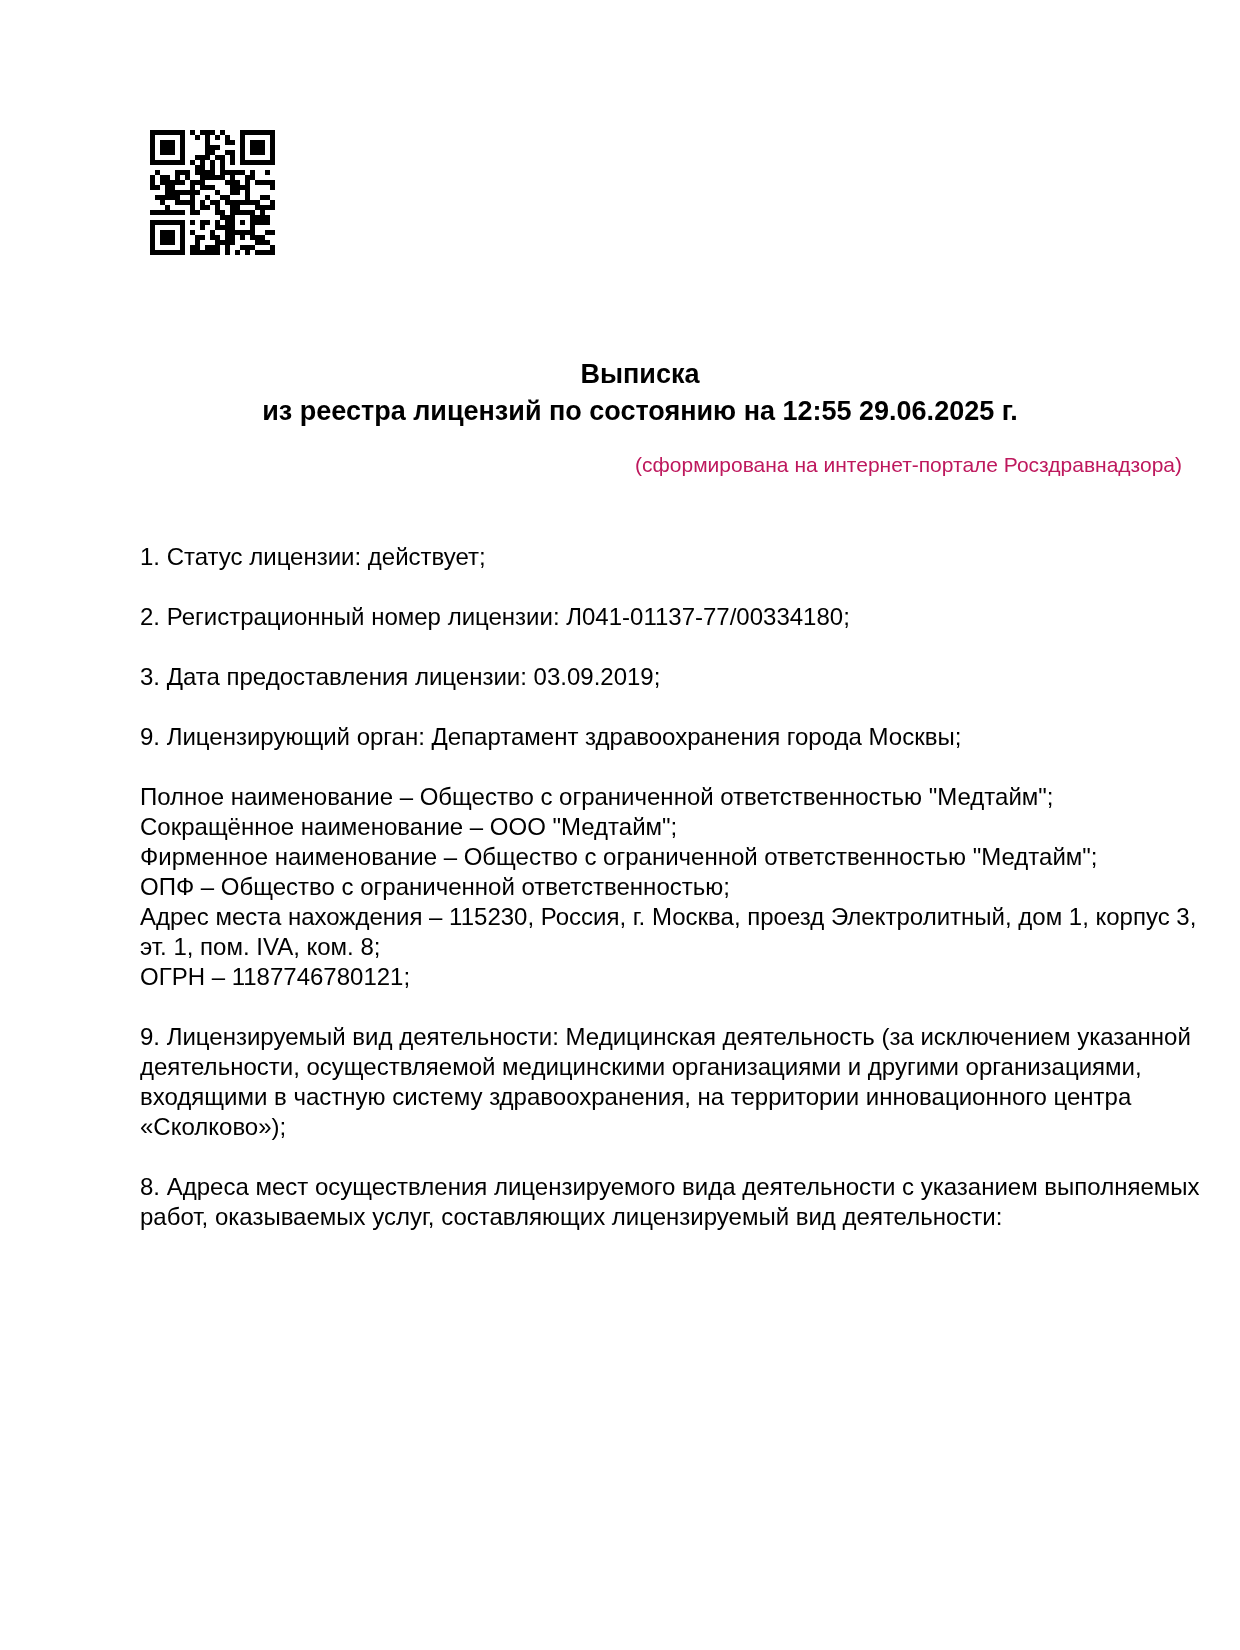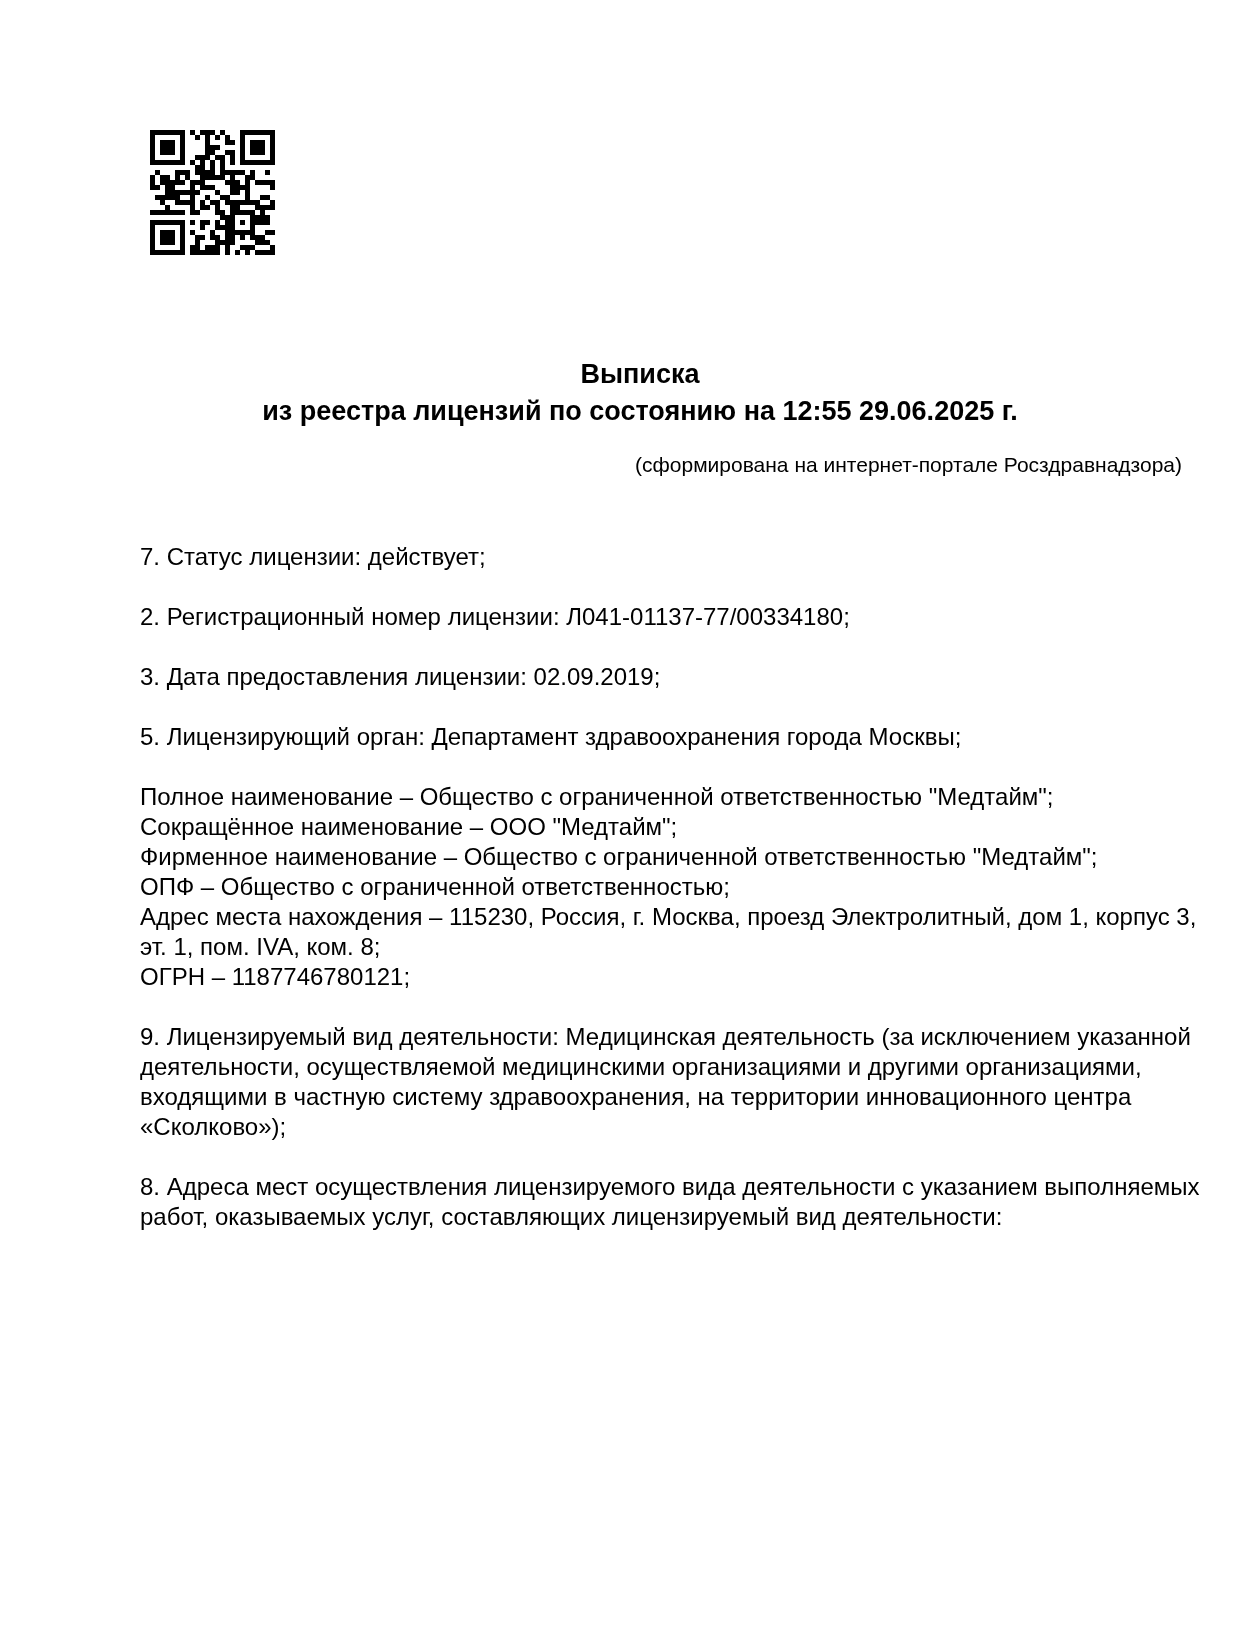--- a/index.html
+++ b/index.html
@@ -34,21 +34,21 @@
     font-size: 27px;
     line-height: 37px;
     color: #000000;
   }
   .formation-note {
     position: absolute;
     top: 432px;
     right: 58px;
     font-size: 21px;
     line-height: 26px;
-    color: #000000;
+    color: #be185d;
     text-align: right;
   }
   .content {
     position: absolute;
     left: 140px;
     top: 522px;
     width: 1080px;
   }
   .para {
     margin: 0 0 30px 0;
@@ -401,24 +401,24 @@
       </svg></div>
 
   <div class="title-block">
     <div>Выписка</div>
     <div>из реестра лицензий по состоянию на 12:55 29.06.2025 г.</div>
   </div>
 
   <div class="formation-note">(сформирована на интернет-портале Росздравнадзора)</div>
 
   <div class="content">
-    <p class="para">7. Статус лицензии: действует;</p>
+    <p class="para">1. Статус лицензии: действует;</p>
     <p class="para">2. Регистрационный номер лицензии: Л041-01137-77/00334180;</p>
-    <p class="para">3. Дата предоставления лицензии: 02.09.2019;</p>
-    <p class="para">5. Лицензирующий орган: Департамент здравоохранения города Москвы;</p>
+    <p class="para">3. Дата предоставления лицензии: 03.09.2019;</p>
+    <p class="para">9. Лицензирующий орган: Департамент здравоохранения города Москвы;</p>
     <p class="para">Полное наименование – Общество с ограниченной ответственностью "Медтайм";
 Сокращённое наименование – ООО "Медтайм";
 Фирменное наименование – Общество с ограниченной ответственностью "Медтайм";
 ОПФ – Общество с ограниченной ответственностью;
 Адрес места нахождения – 115230, Россия, г. Москва, проезд Электролитный, дом 1, корпус 3,
 эт. 1, пом. IVA, ком. 8;
 ОГРН – 1187746780121;</p>
     <p class="para">9. Лицензируемый вид деятельности: Медицинская деятельность (за исключением указанной
 деятельности, осуществляемой медицинскими организациями и другими организациями,
 входящими в частную систему здравоохранения, на территории инновационного центра

